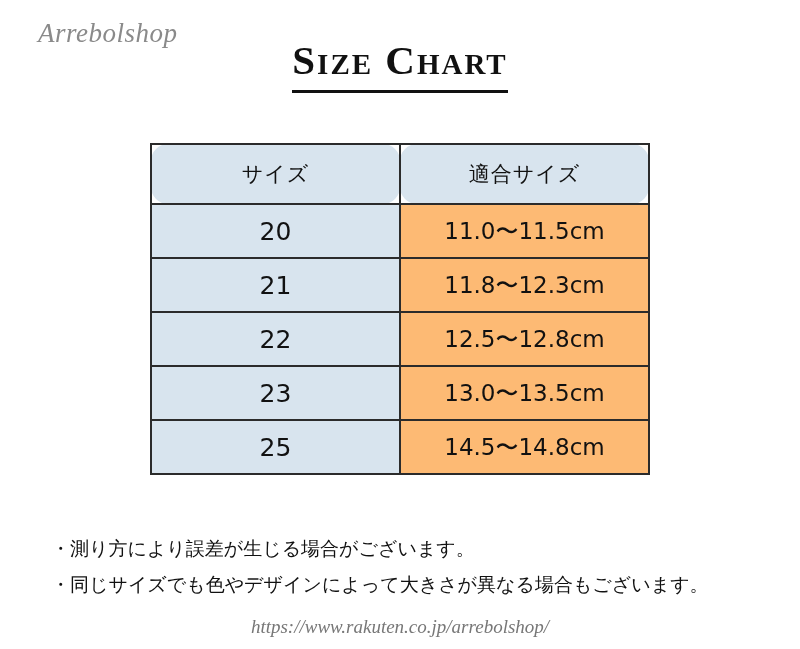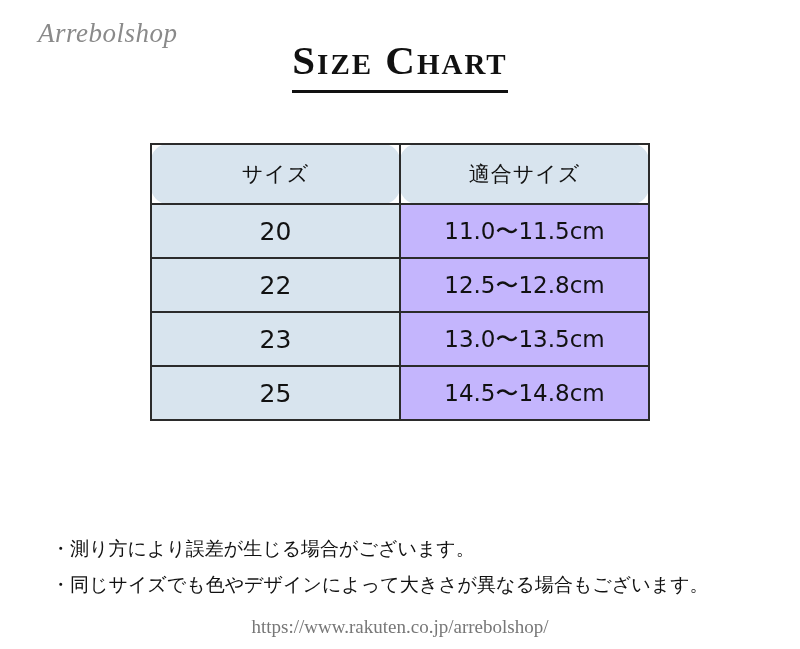--- a/index.html
+++ b/index.html
@@ -61,21 +61,21 @@
     font-size: 23px;
     color: #111111;
     font-family: "DejaVu Sans", "Liberation Sans", sans-serif;
   }
   table.size-table td.col-size {
     width: 240px;
     background: #d8e4ee;
   }
   table.size-table td.col-fit {
     width: 240px;
-    background: #c4b5fd;
+    background: #fdba74;
   }
   table.size-table tr.header td {
     font-size: 21px;
     height: 56px;
     letter-spacing: 1px;
     border-radius: 17px;
   }
   table.size-table tr.header td.col-fit {
     background: #d8e4ee;
   }
@@ -95,20 +95,21 @@
   #note-1 { top: 536px; }
   #note-2 { top: 572px; }
 
   #url {
     position: absolute;
     left: 0;
     top: 616px;
     width: 800px;
     text-align: center;
     font-family: "Liberation Serif", serif;
+    font-style: italic;
     font-size: 19px;
     color: #777777;
   }
 </style>
 </head>
 <body>
 
 <div id="brand">Arrebolshop</div>
 
 <div id="title-wrap">
@@ -119,20 +120,24 @@
   <tbody>
     <tr class="header">
       <td class="col-size">サイズ</td>
       <td class="col-fit">適合サイズ</td>
     </tr>
     <tr>
       <td class="col-size num">20</td>
       <td class="col-fit">11.0〜11.5cm</td>
     </tr>
     <tr>
+      <td class="col-size num">21</td>
+      <td class="col-fit">11.8〜12.3cm</td>
+    </tr>
+    <tr>
       <td class="col-size num">22</td>
       <td class="col-fit">12.5〜12.8cm</td>
     </tr>
     <tr>
       <td class="col-size num">23</td>
       <td class="col-fit">13.0〜13.5cm</td>
     </tr>
     <tr>
       <td class="col-size num">25</td>
       <td class="col-fit">14.5〜14.8cm</td>

